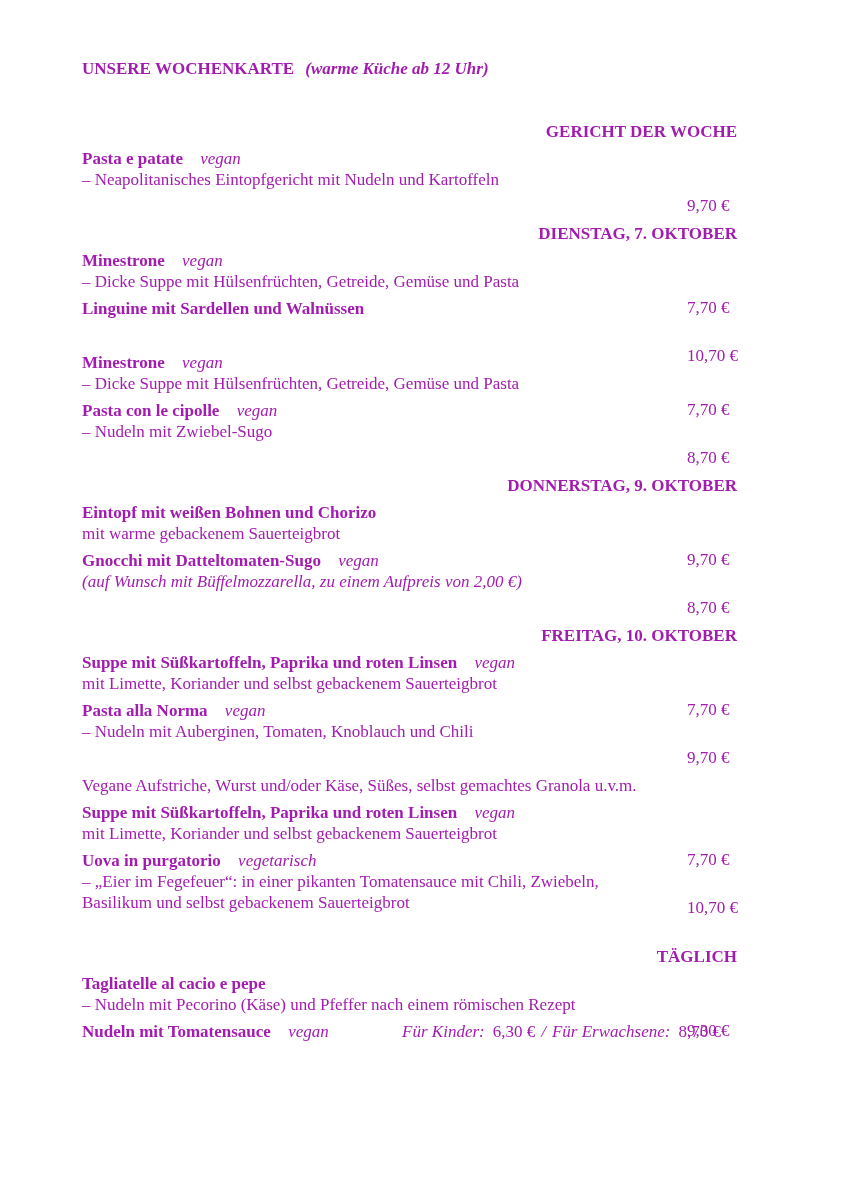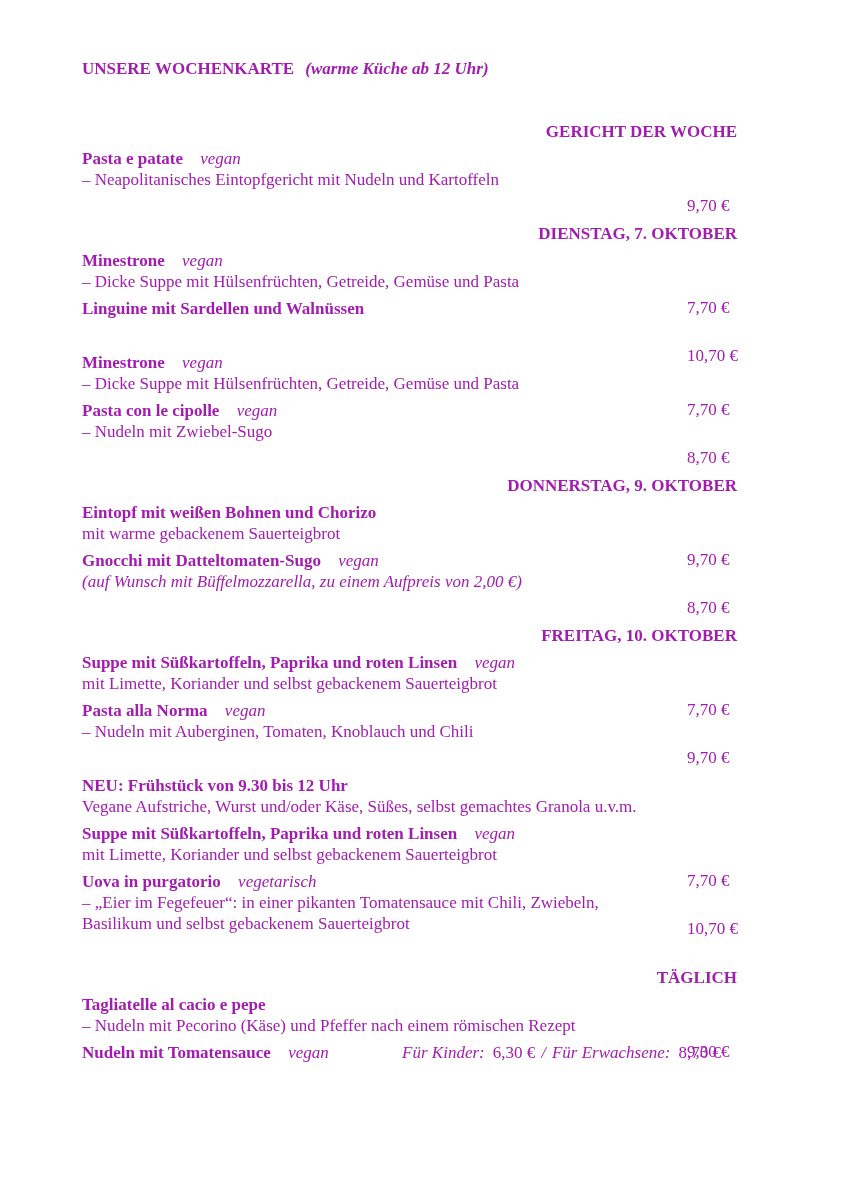--- a/index.html
+++ b/index.html
@@ -139,23 +139,20 @@
           <span class="item-name">Pasta alla Norma</span>
           <span class="diet-tag">vegan</span>
           <span class="item-price">9,70 €</span>
         </div>
         <div class="line desc">– Nudeln mit Auberginen, Tomaten, Knoblauch und Chili</div>
       </div>
     </div>
 
     <div class="section">
       <div class="item">
-        <div class="line name-line">
-          <span class="item-name">NEU: Frühstück von 9.30 bis 12 Uhr</span>
-        </div>
         <div class="line desc">Vegane Aufstriche, Wurst und/oder Käse, Süßes, selbst gemachtes Granola u.v.m.</div>
       </div>
       <div class="item">
         <div class="line name-line">
           <span class="item-name">Suppe mit Süßkartoffeln, Paprika und roten Linsen</span>
           <span class="diet-tag">vegan</span>
           <span class="item-price">7,70 €</span>
         </div>
         <div class="line desc">mit Limette, Koriander und selbst gebackenem Sauerteigbrot</div>
       </div>

